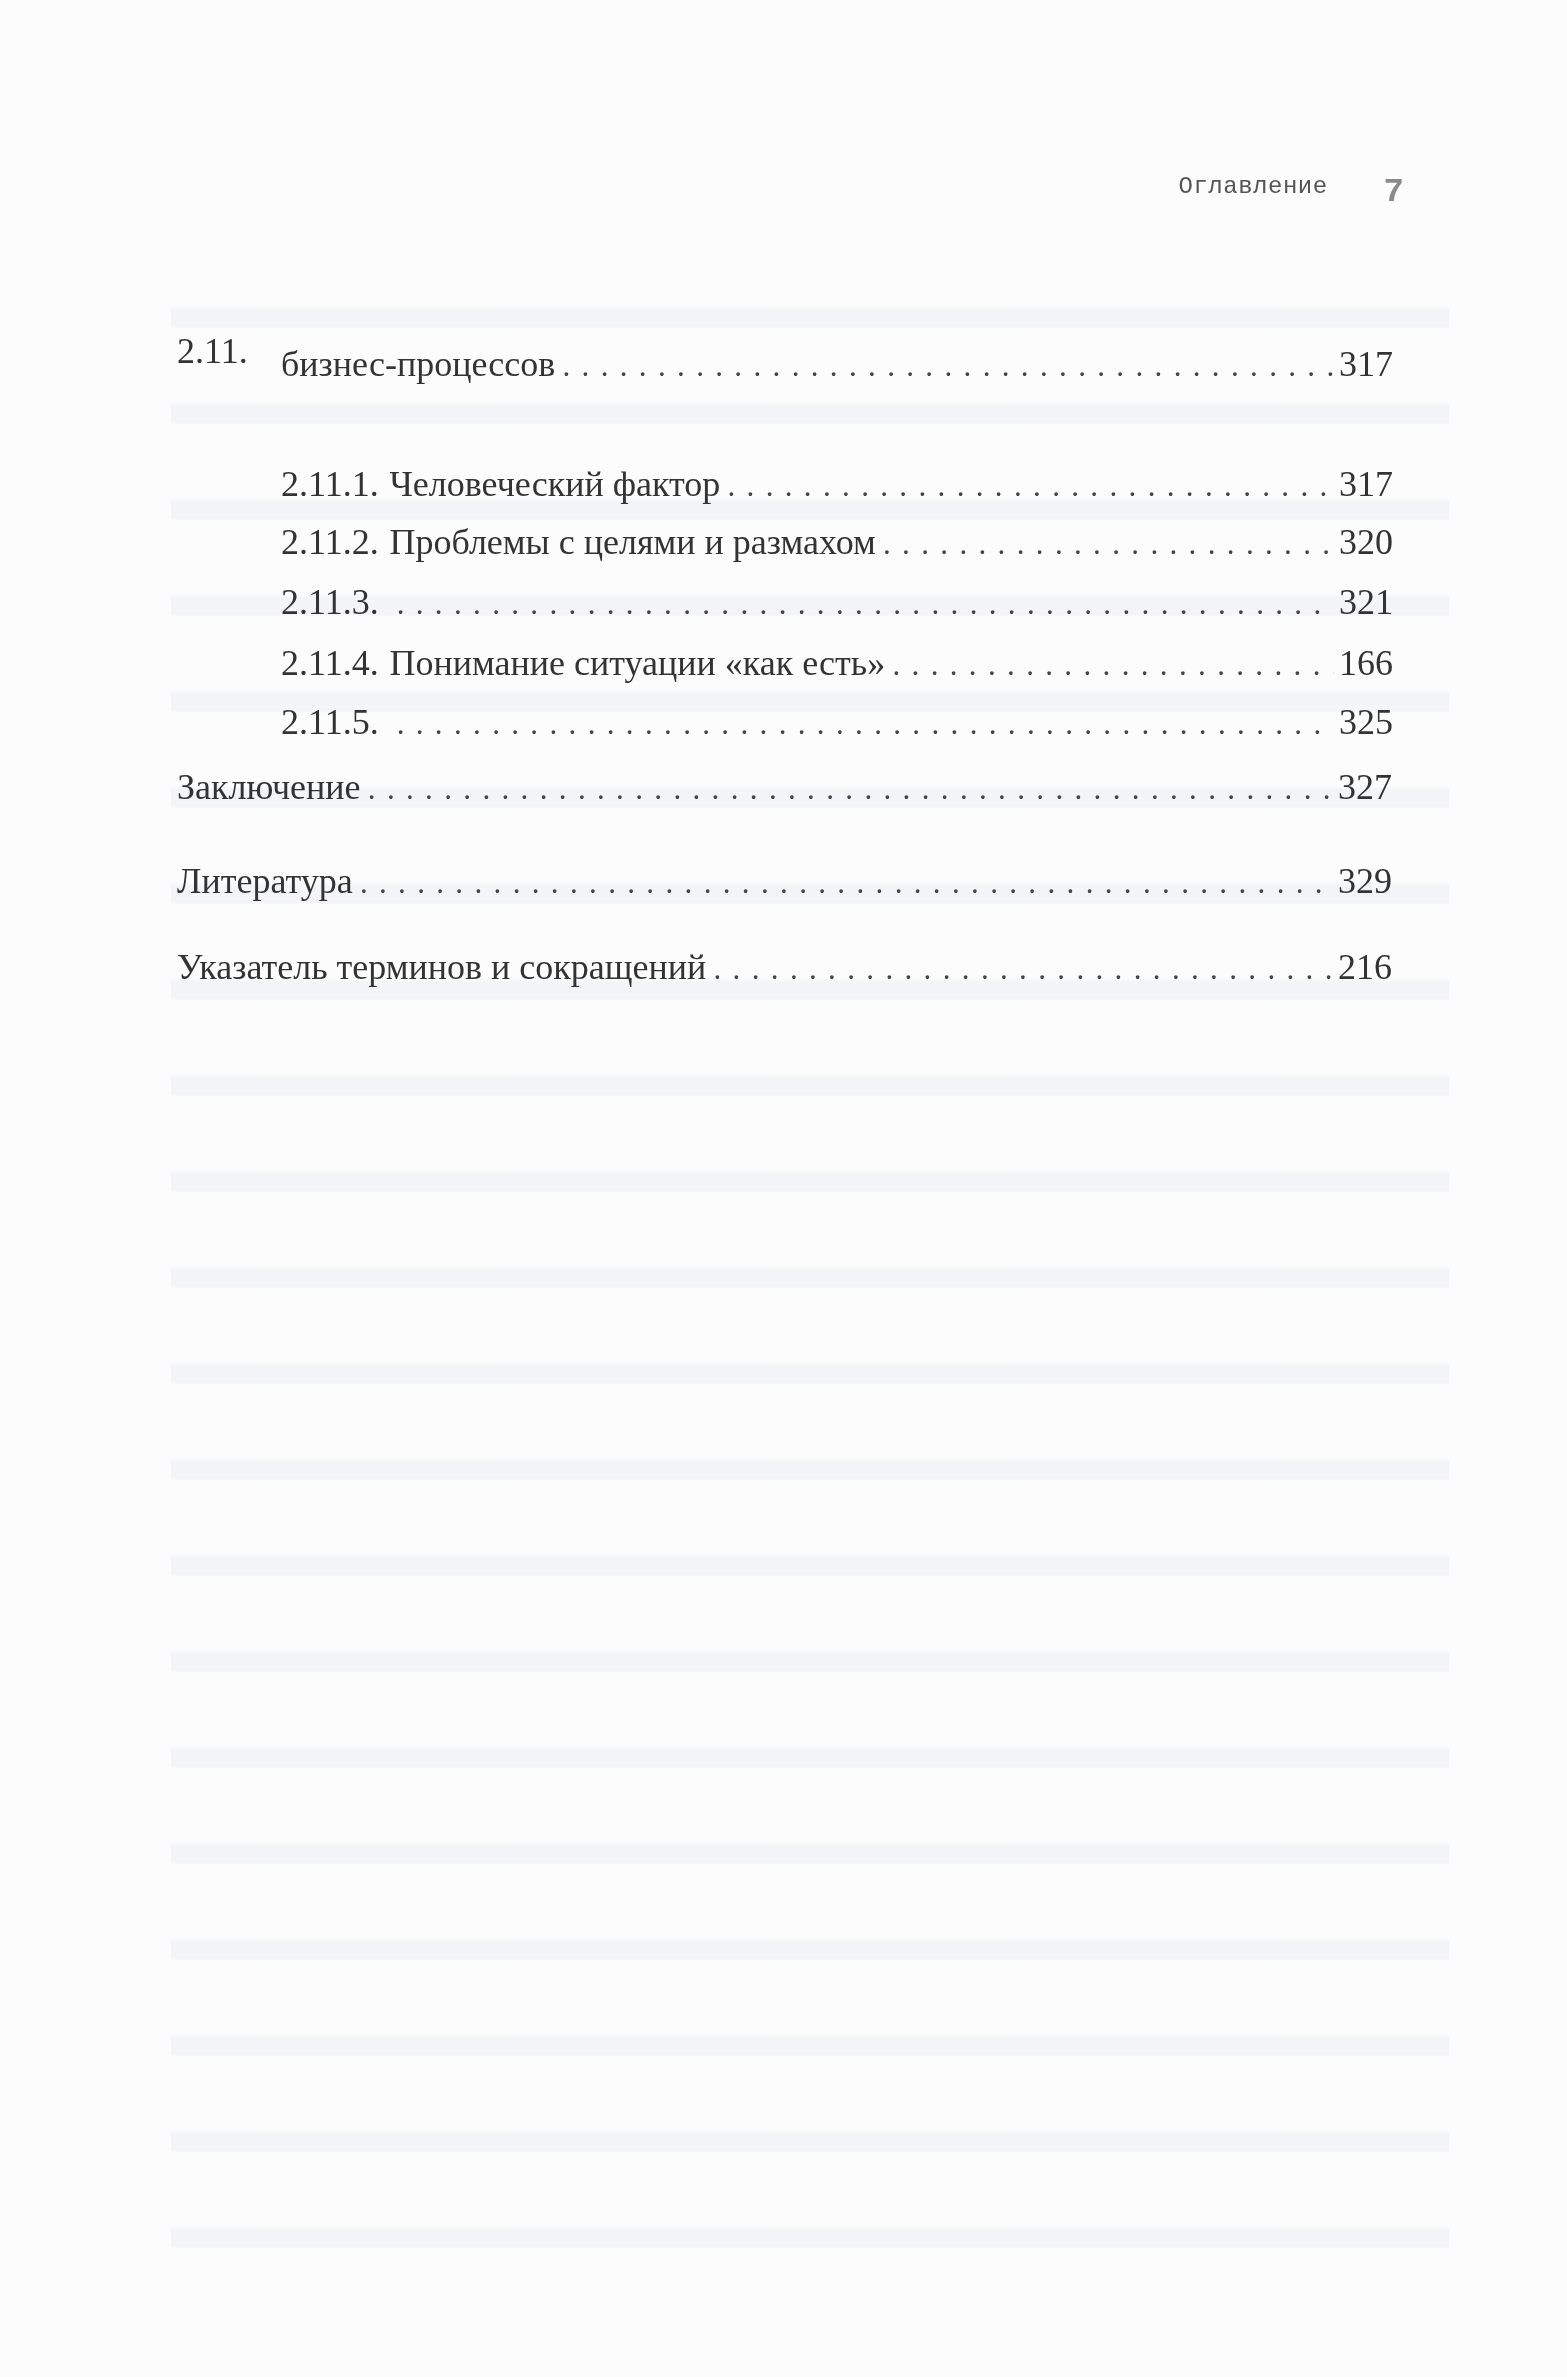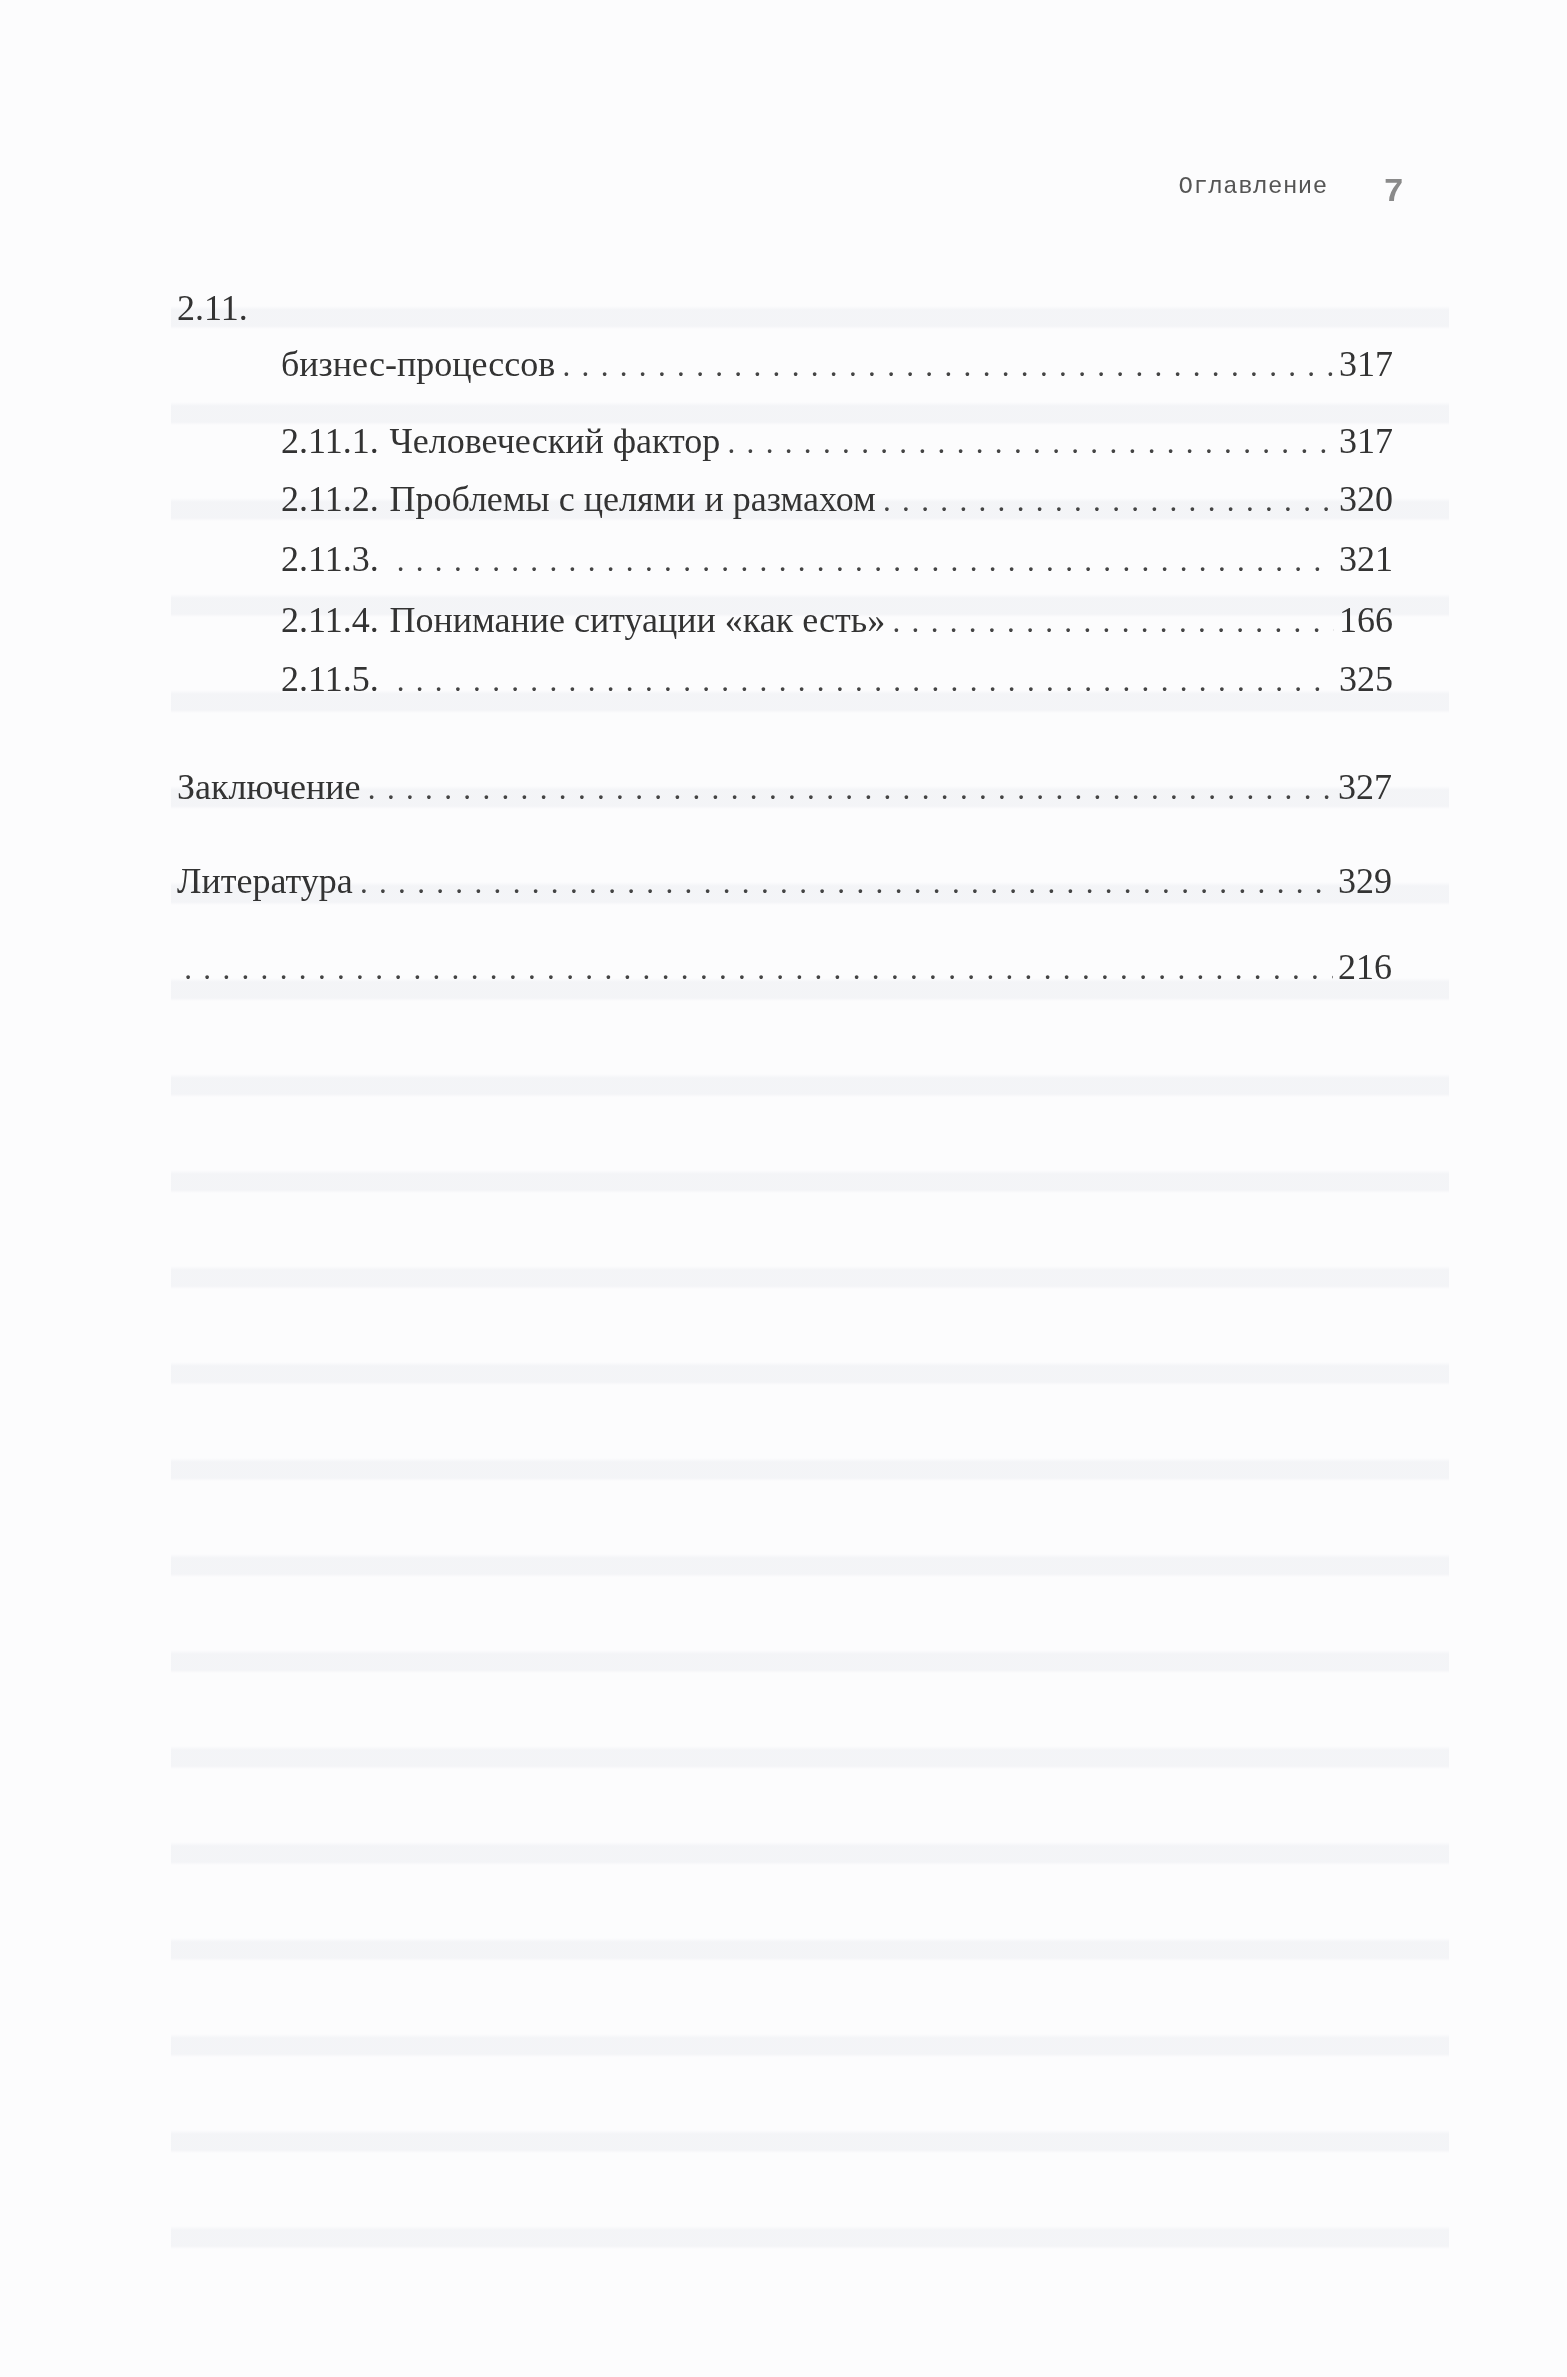--- a/index.html
+++ b/index.html
@@ -71,20 +71,21 @@
       display: flex;
       align-items: baseline;
       font-size: 36px;
       line-height: 45px;
       white-space: nowrap;
     }
     .toc-number {
       display: inline-block;
       width: 104px;
       flex: 0 0 auto;
+      margin-top: 43px;
     }
     .toc-title {
       flex: 0 0 auto;
     }
     .leader {
       flex: 1 1 auto;
       overflow: hidden;
       margin: 0 5.4px 0 7.2px;
       color: #444;
       letter-spacing: 6.3px;
@@ -164,19 +165,20 @@
       <span class="toc-page">327</span>
     </div>
 
     <div class="toc-row" style="left:177px; top:848px; width:1215px;margin-top:11px;">
       <span class="toc-title">Литература</span>
       <span class="leader"></span>
       <span class="toc-page">329</span>
     </div>
 
     <div class="toc-row" style="left:177px; top:945px; width:1215px;">
+      <span class="toc-title">Указатель терминов и сокращений</span>
       <span class="leader"></span>
       <span class="toc-page">216</span>
     </div>
 
   </div>
 </div>
 
 
 </body></html>

